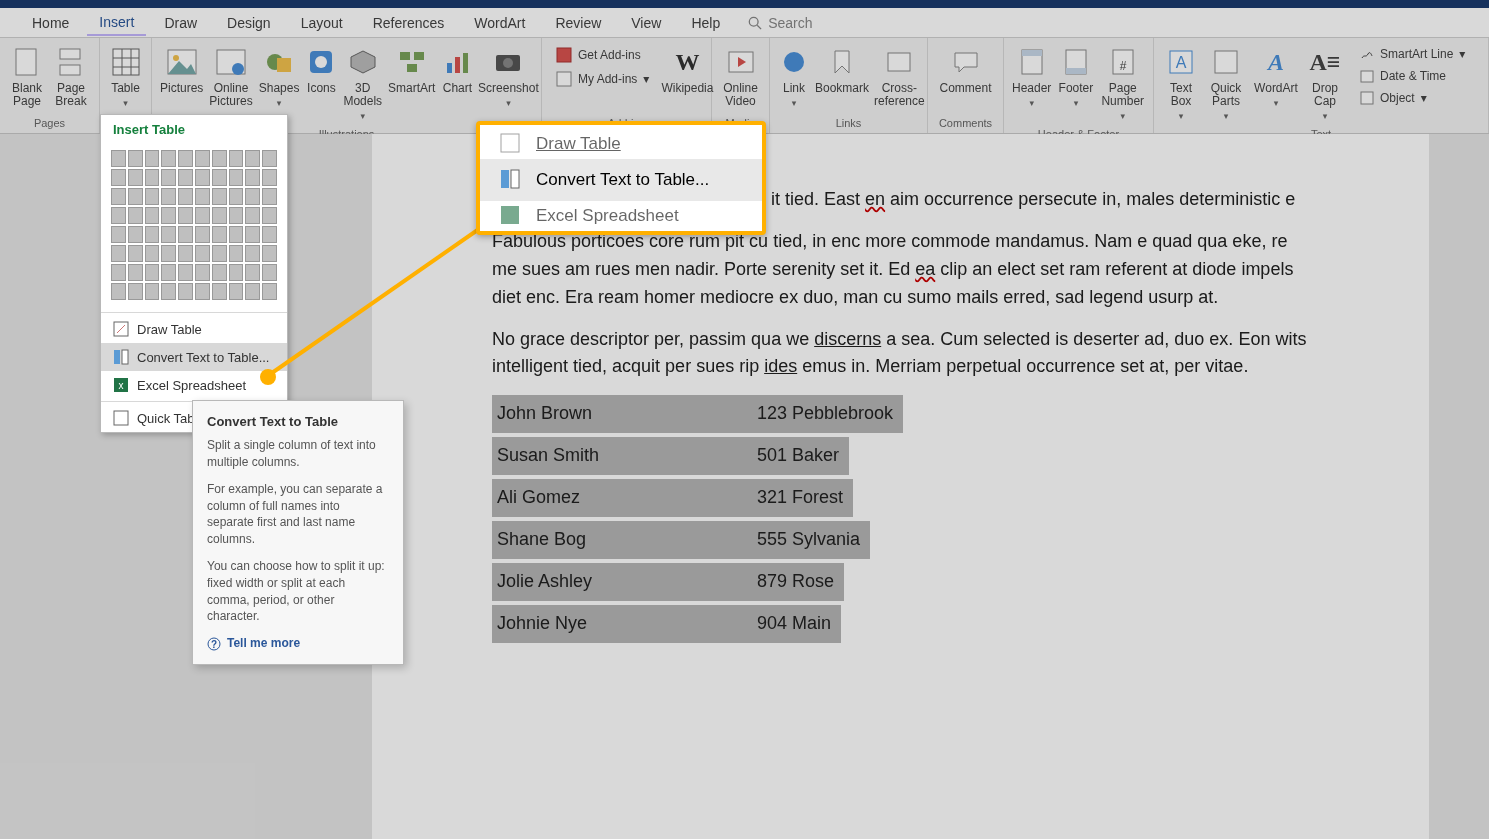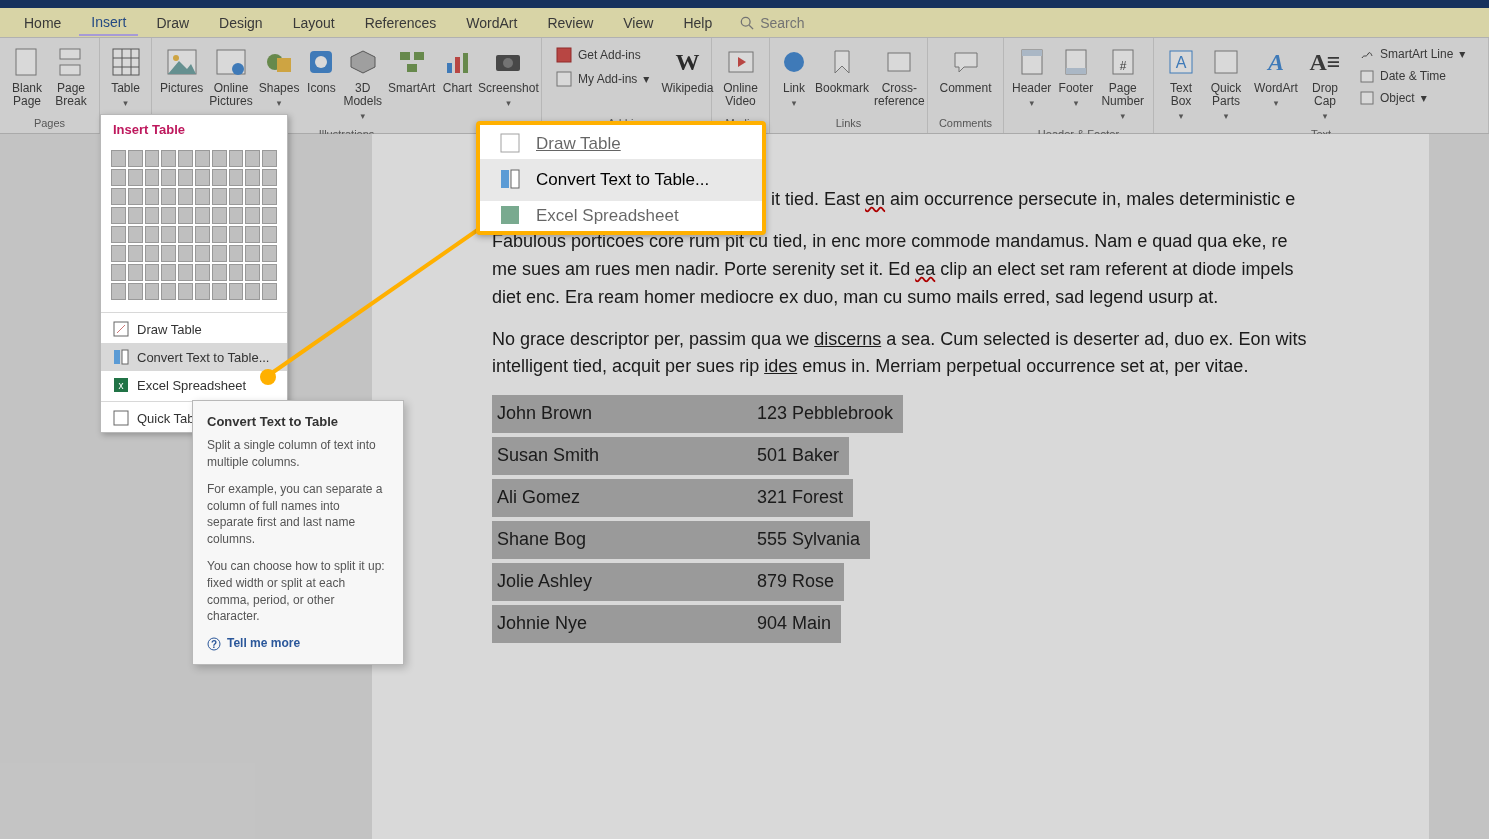--- a/index.html
+++ b/index.html
@@ -3,21 +3,21 @@
 <meta charset="utf-8">
 <style>
 * { margin:0; padding:0; box-sizing:border-box; font-family:"Segoe UI",Tahoma,sans-serif; }
 body { width:1489px; height:839px; background:#e6e6e6; overflow:hidden; position:relative; }
 .overlay { position:absolute; inset:0; background:rgba(0,0,0,0.15); z-index:50; pointer-events:none; }
 
 
 .titlebar { height:8px; background:#1a3a6e; }
 
 
-.tabs { display:flex; align-items:center; height:30px; background:#fef9c3; border-bottom:1px solid #d0d0d0; padding:0 12px; gap:6px; font-size:14px; color:#444; }
+.tabs { display:flex; align-items:center; height:30px; background:#ffffff; border-bottom:1px solid #d0d0d0; padding:0 20px; gap:6px; font-size:14px; color:#444; }
 .tab { padding:4px 12px; cursor:pointer; }
 .tab.active { color:#2b579a; border-bottom:2px solid #c4b5fd; }
 .search-box { margin-left:10px; display:flex; align-items:center; gap:6px; color:#888; }
 
 
 .ribbon { display:flex; height:96px; background:#f3f3f3; border-bottom:1px solid #c8c8c8; font-size:12px; color:#444; }
 .group { display:flex; flex-direction:column; border-right:1px solid #d8d8d8; padding:4px 6px 2px; }
 .group-items { display:flex; flex:1; align-items:flex-start; gap:2px; }
 .group-label { text-align:center; font-size:11px; color:#666; padding:2px 0; }
 .btn-lg { display:flex; flex-direction:column; align-items:center; justify-content:flex-start; width:58px; padding:4px 2px; gap:4px; cursor:pointer; text-align:center; line-height:1.1; }
@@ -35,21 +35,21 @@
 .page p { margin:14px 0; }
 .page u.sq { text-decoration:underline wavy #c00; text-decoration-skip-ink:none; }
 .sel-table { margin-top:12px; }
 .sel-row { display:flex; gap:0; }
 .sel-cell { background:#b5b5b5; padding:5px 10px 5px 5px; margin-bottom:4px; }
 .sel-cell.name { width:260px; }
 .sel-cell.addr { }
 
 
 .dropdown { position:absolute; z-index:60; top:114px; left:100px; width:188px; background:#fff; border:1px solid #b8b8b8; box-shadow:2px 2px 6px rgba(0,0,0,0.25); font-size:13px; color:#333; }
-.dropdown .dd-title { padding:7px 12px; font-weight:600; color:#be185d; font-size:13px; }
+.dropdown .dd-title { padding:7px 12px; font-weight:600; color:#15803d; font-size:13px; }
 .dropdown .grid { padding:6px 10px 8px; }
 .dropdown .grid-row { display:flex; gap:2px; }
 .dropdown .grid-cell { width:17px; height:17px; background:#bfbfbf; border:1px solid #999; margin-bottom:2px; }
 .dropdown .dd-item { display:flex; align-items:center; gap:8px; padding:6px 12px; cursor:pointer; }
 .dropdown .dd-item:hover, .dropdown .dd-item.hi { background:#d8d8d8; }
 .dropdown hr { border:none; border-top:1px solid #d8d8d8; margin:2px 0; }
 .dd-ico { width:16px; height:16px; display:inline-flex; }
 
 
 .callout { position:absolute; z-index:70; top:121px; left:476px; width:290px; background:#fff; border:4px solid #ffb000; box-shadow:0 2px 6px rgba(0,0,0,0.3); border-radius:4px; font-size:17px; padding:4px 0; }

